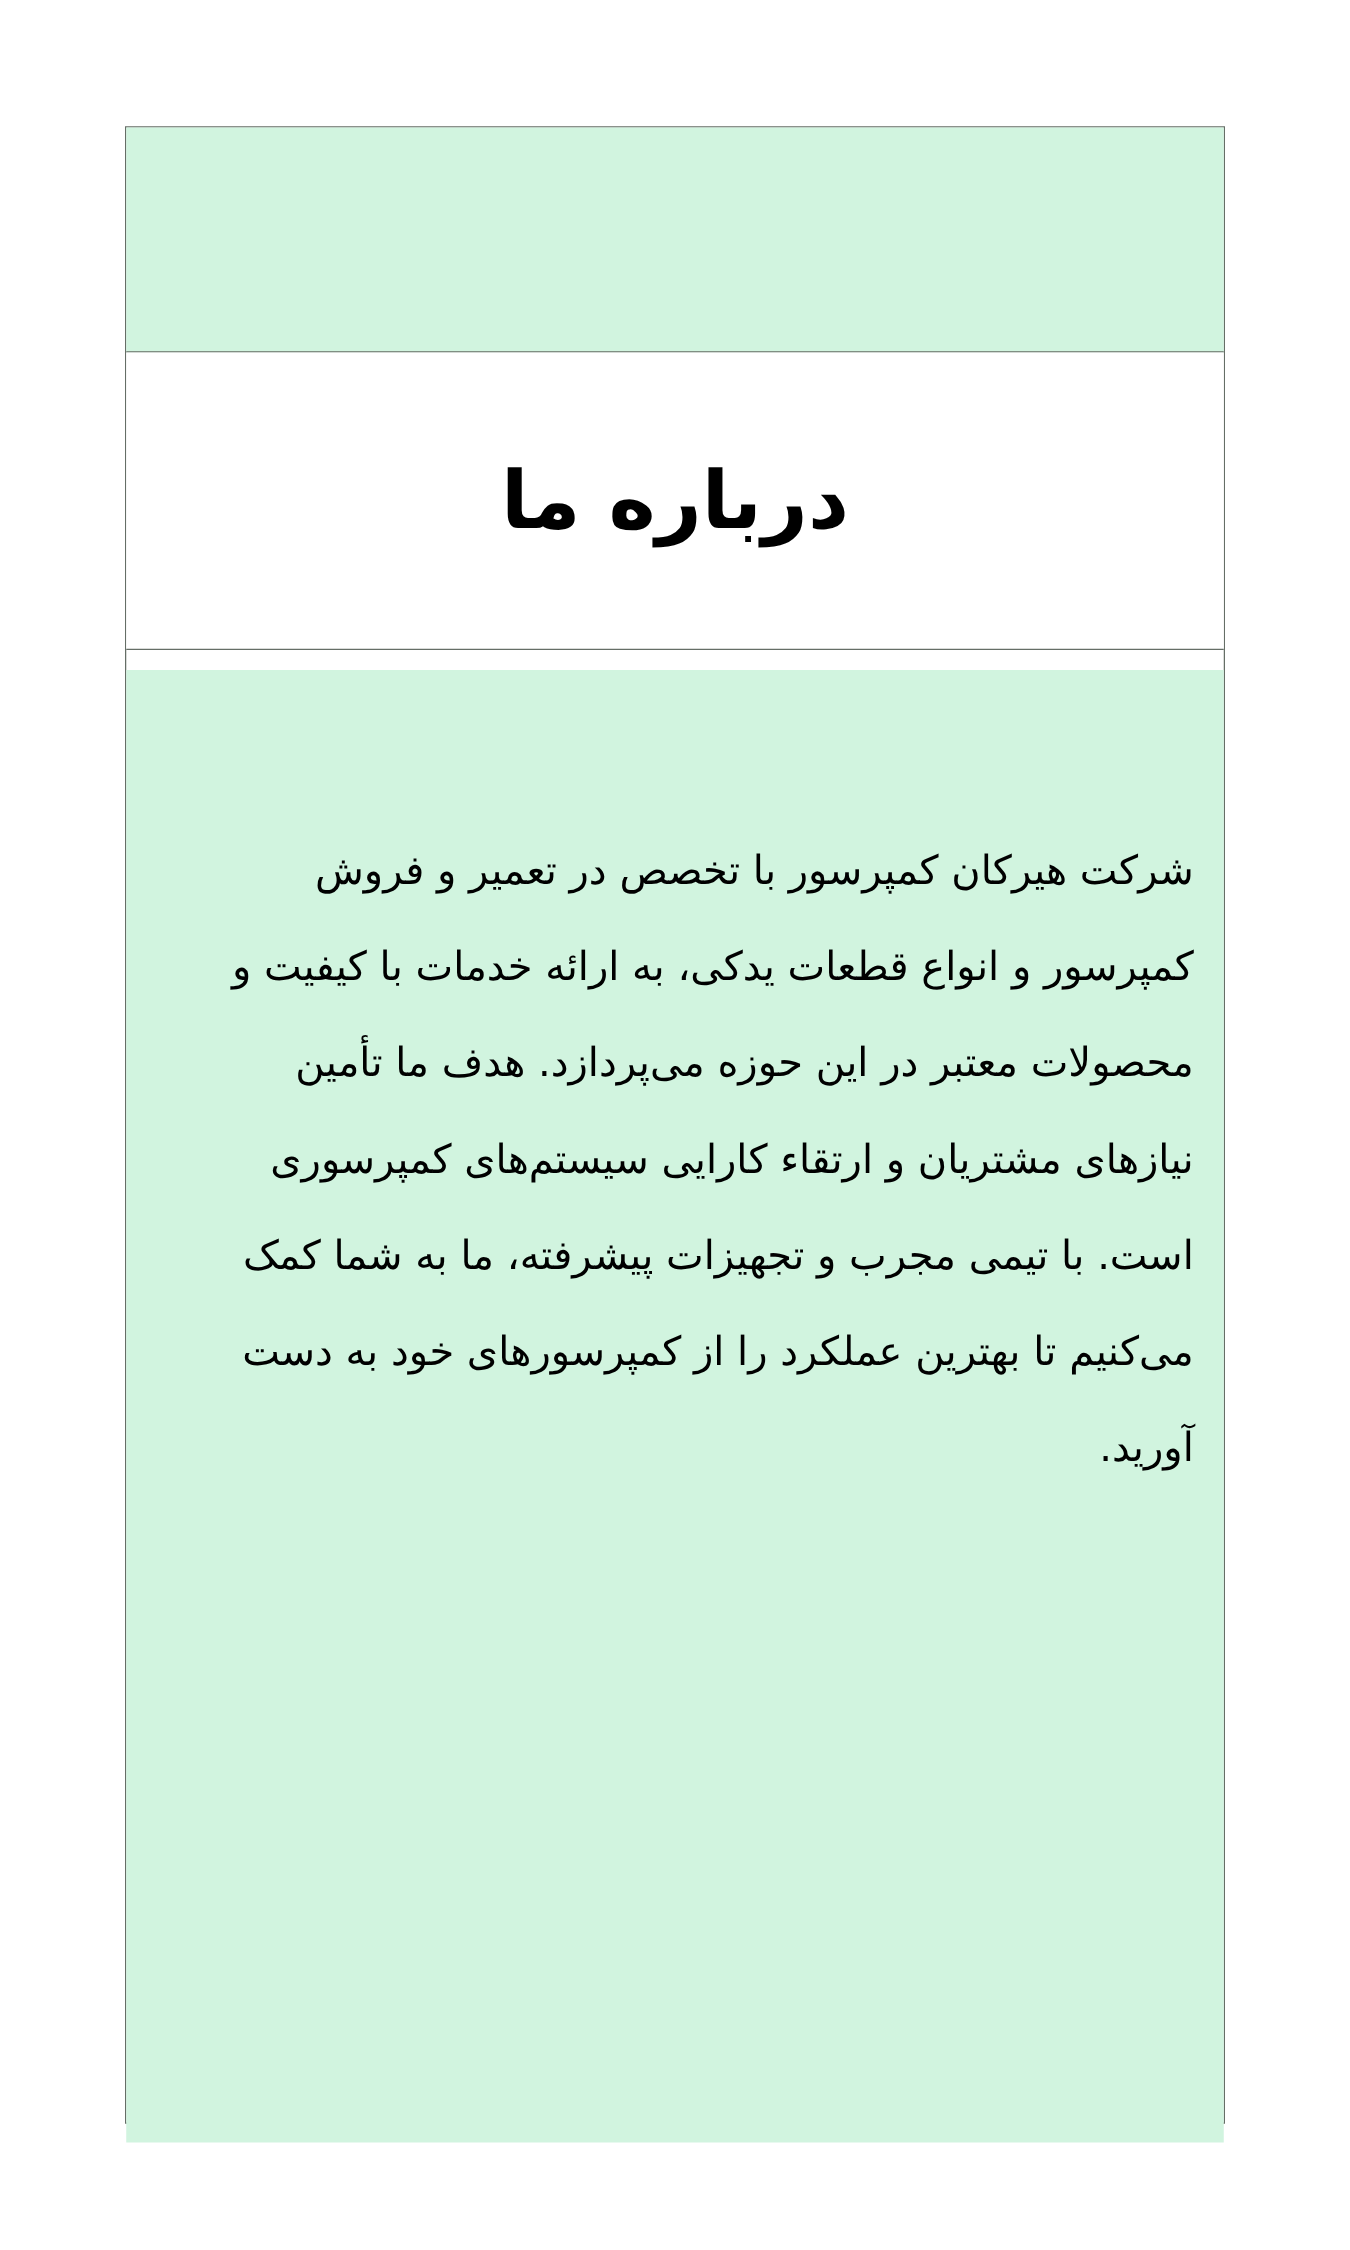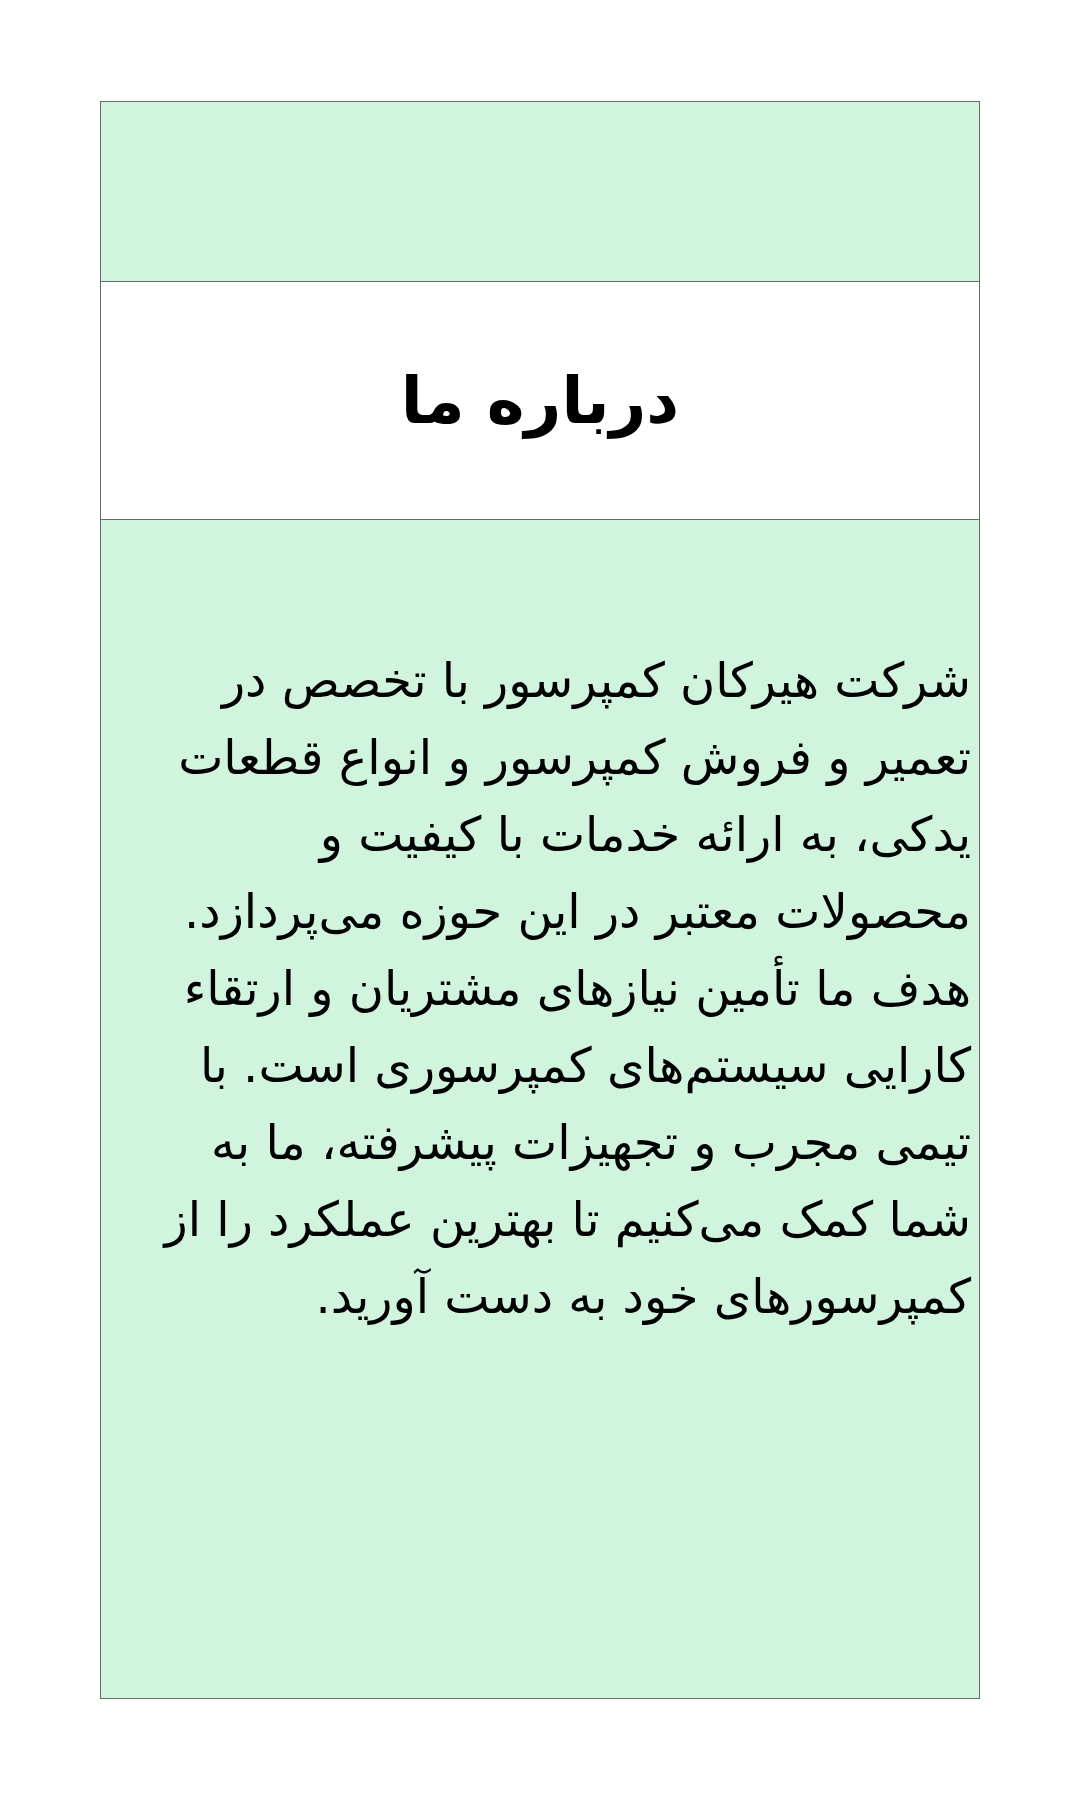--- a/index.html
+++ b/index.html
@@ -48,26 +48,26 @@
     color: #000000;
     direction: rtl;
     text-align: center;
   }
   .content-section {
     width: 100%;
     height: 1178px;
     background: #d1f4df;
   }
   .about-paragraph {
-    margin: 0;
+    margin: 16px;
     padding: 122px 8px 0 20px;
     direction: rtl;
     text-align: right;
     unicode-bidi: plaintext;
-    font-size: 48px;
+    font-size: 32px;
     line-height: 77px;
     color: #000000;
   }
 </style>
 </head>
 <body>
 
 <div class="page">
   <div class="card">
     <div class="header-band"></div>

